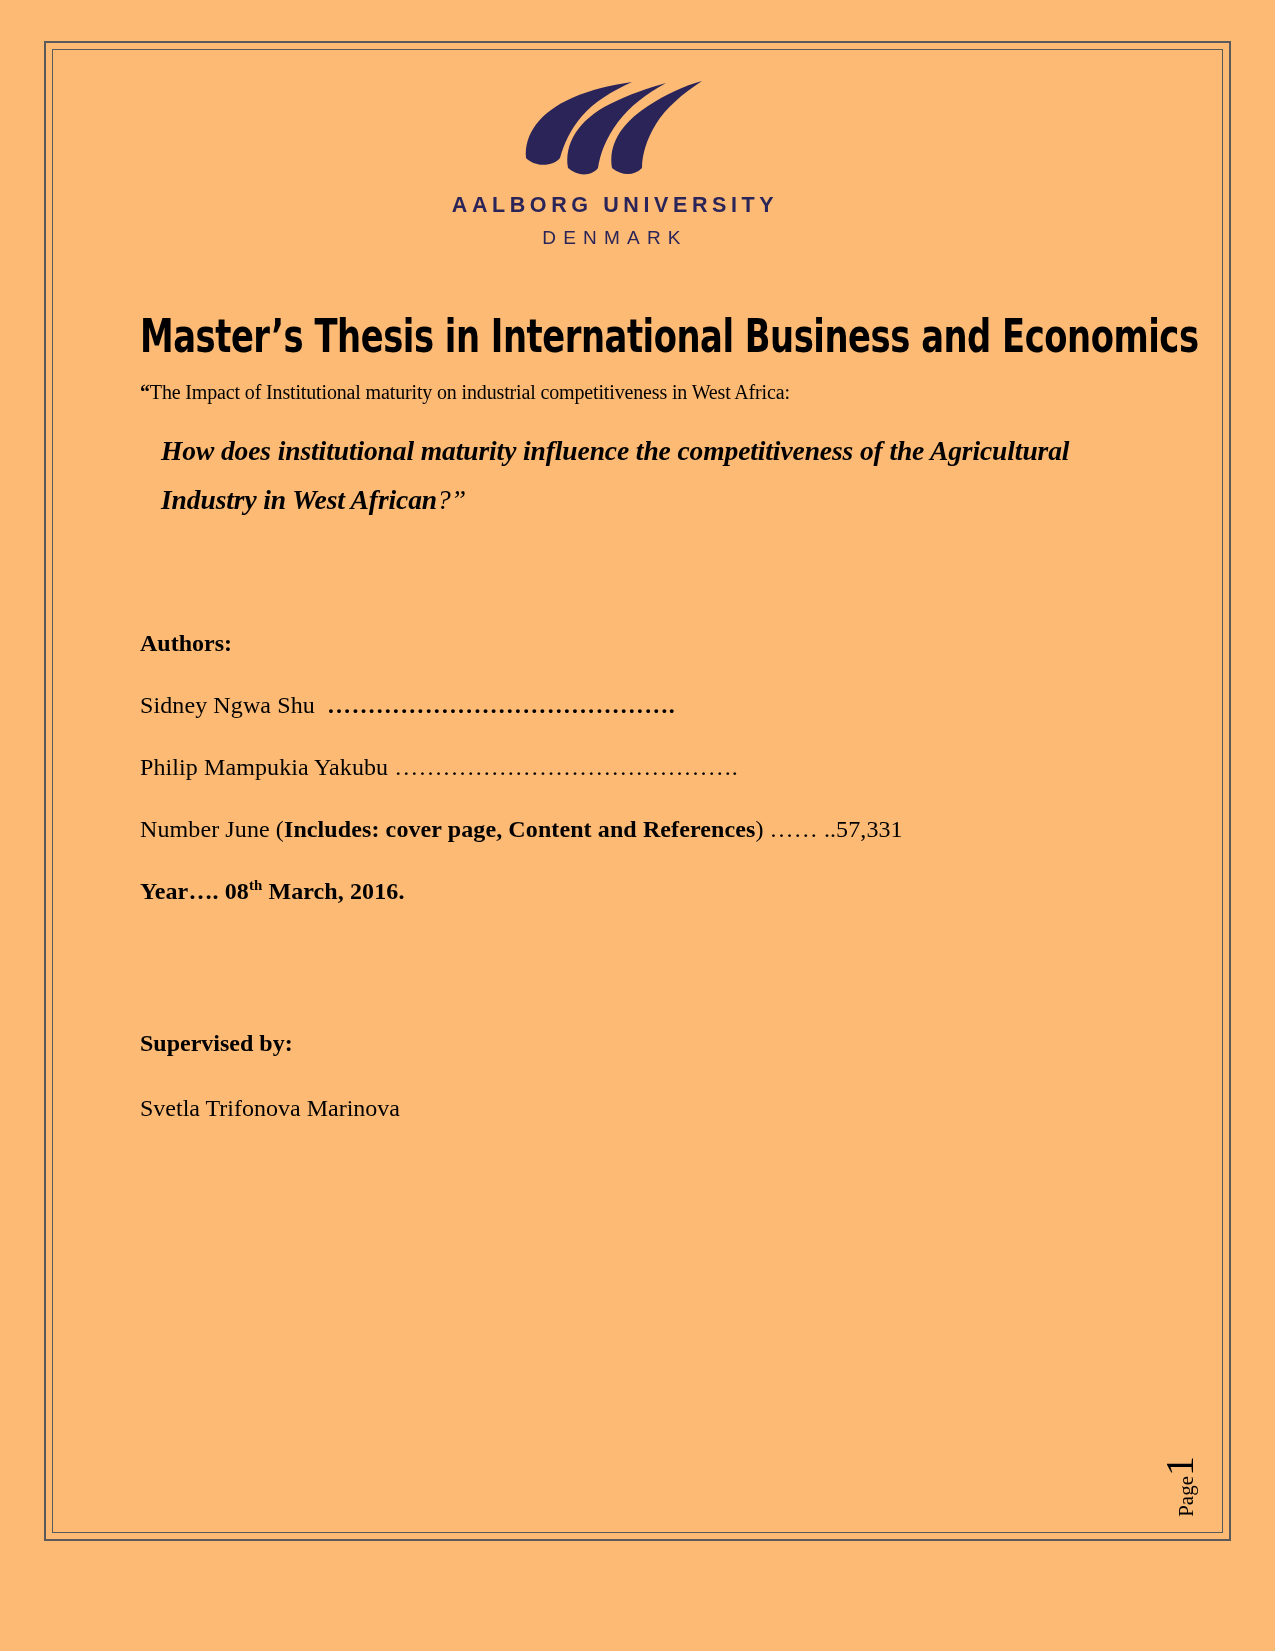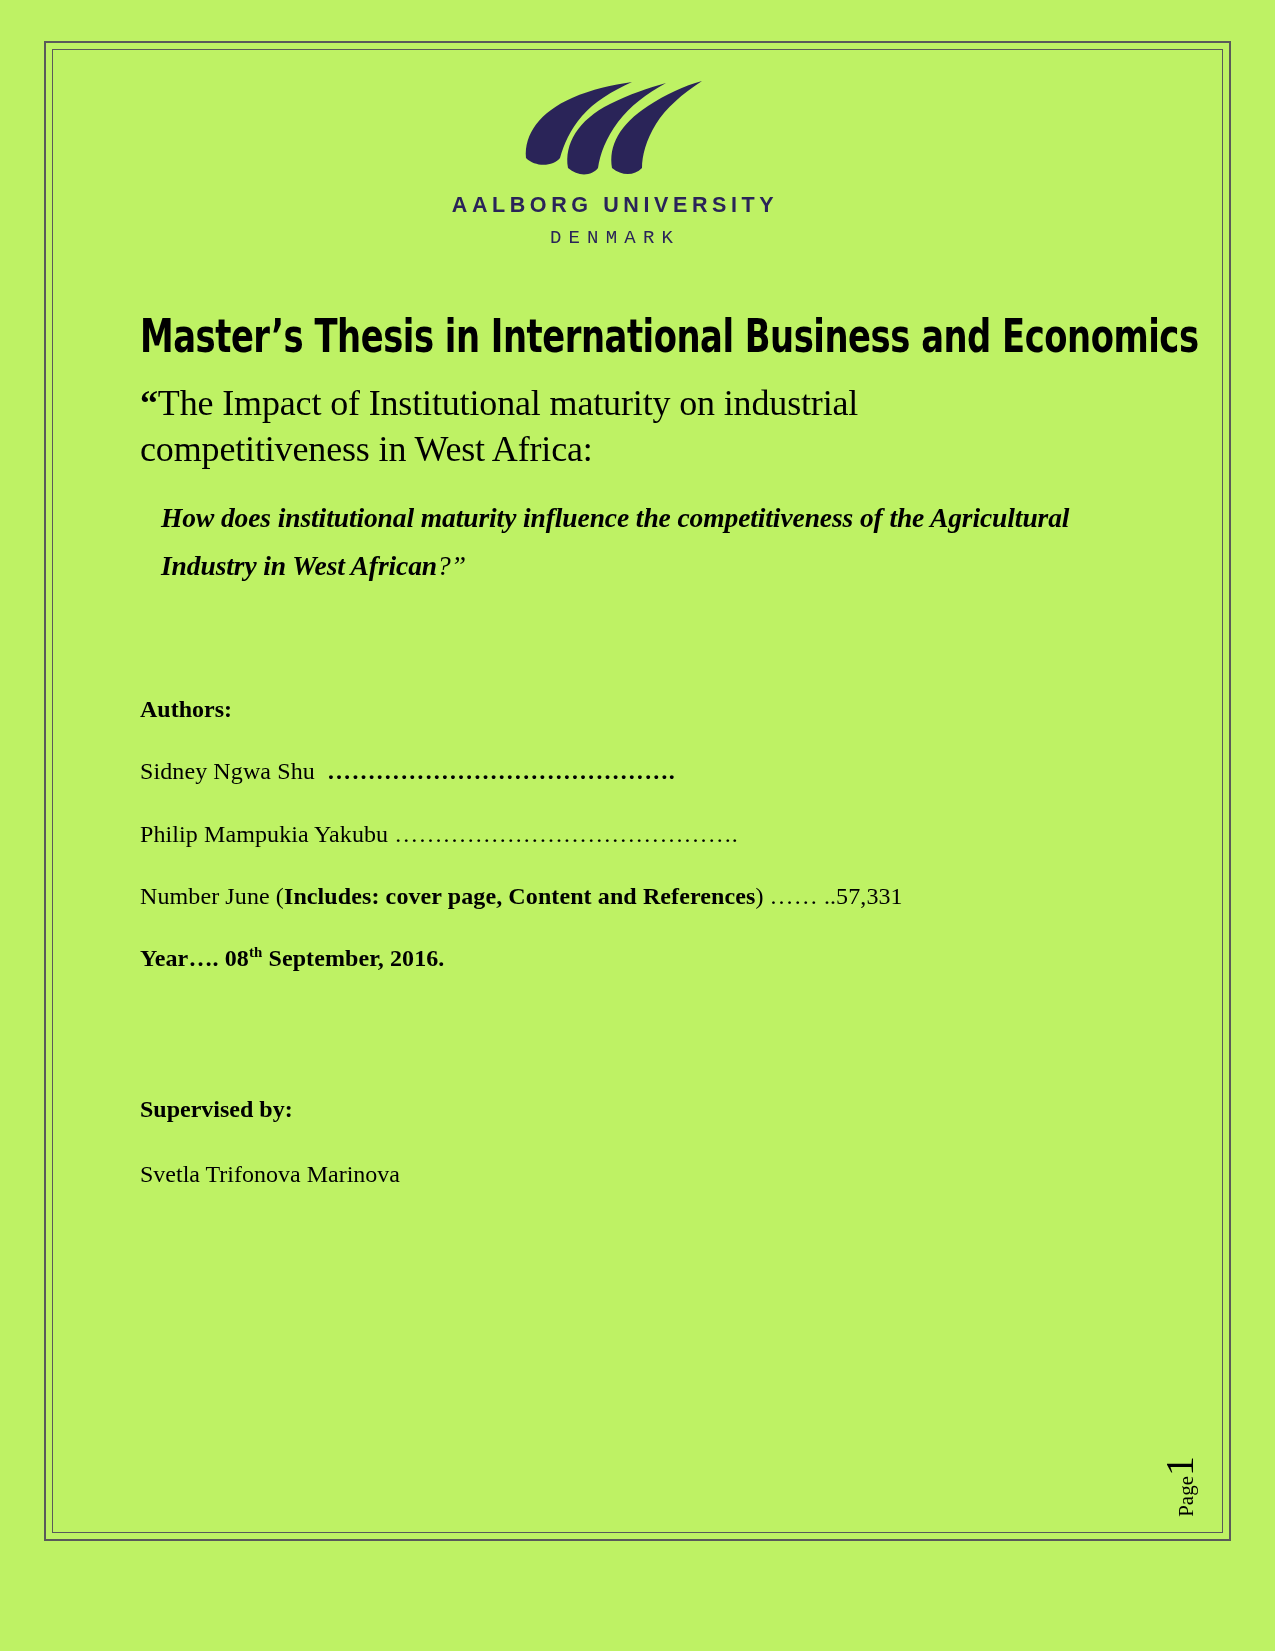--- a/index.html
+++ b/index.html
@@ -11,21 +11,21 @@
   body {
     font-family: "Liberation Serif", "DejaVu Serif", serif;
     color: #000000;
   }
 
   
   .page {
     position: relative;
     width: 1275px;
     height: 1651px;
-    background: #bef264;
+    background: #fdba74;
     box-sizing: border-box;
     overflow: hidden;
   }
 
   
   .page-border-outer {
     position: absolute;
     left: 44px;
     top: 41px;
     right: 44px;
@@ -65,21 +65,21 @@
     margin-top: 14px;
     font-family: "Liberation Sans", "DejaVu Sans", sans-serif;
     font-weight: bold;
     font-size: 21.5px;
     letter-spacing: 4.6px;
     color: #2a2458;
     line-height: 1.1;
   }
   .logo-subwordmark {
     margin-top: 10px;
-    font-family: Liberation Mono, monospace;
+    font-family: Liberation Sans, sans-serif;
     font-weight: normal;
     font-size: 19px;
     letter-spacing: 7.2px;
     color: #2a2458;
     line-height: 1.1;
   }
 
   
   .thesis-title {
     margin-top: 62px;
@@ -90,21 +90,21 @@
     letter-spacing: -0.6px;
     transform: scaleX(0.80);
     transform-origin: left center;
     white-space: nowrap;
     color: #000000;
   }
 
   
   .subtitle-line {
     margin-top: 20px;
-    font-size: 36px;
+    font-size: 20px;
     line-height: 1.28;
     letter-spacing: -0.15px;
   }
   .subtitle-line .lead-quote {
     font-weight: bold;
   }
   .research-question {
     margin-top: 22px;
     font-size: 27.5px;
     font-weight: bold;
@@ -208,21 +208,21 @@
     <div class="authors-block">
       <div class="block-heading">Authors:</div>
 
       <div class="meta-line"><span>Sidney Ngwa Shu</span> &nbsp;<span class="dots-bold">…………………………………….</span></div>
 
       <div class="meta-line"><span>Philip Mampukia Yakubu</span> <span>…………………………………….</span></div>
 
 
       <div class="meta-line"><span>Number June (</span><span class="strong">Includes: cover page, Content and References</span><span>) …… ..</span><span>57,331</span></div>
 
-      <div class="meta-line bold-line"><span>Year…. 08</span><sup>th</sup><span> September, 2016.</span></div>
+      <div class="meta-line bold-line"><span>Year…. 08</span><sup>th</sup><span> March, 2016.</span></div>
     </div>
 
     <div class="supervisor-block">
       <div class="block-heading">Supervised by:</div>
       <div class="supervisor-name">Svetla Trifonova Marinova</div>
     </div>
 
   </div>
 
   <div class="page-number"><span class="page-word">Page</span><span class="page-digit">1</span></div>

